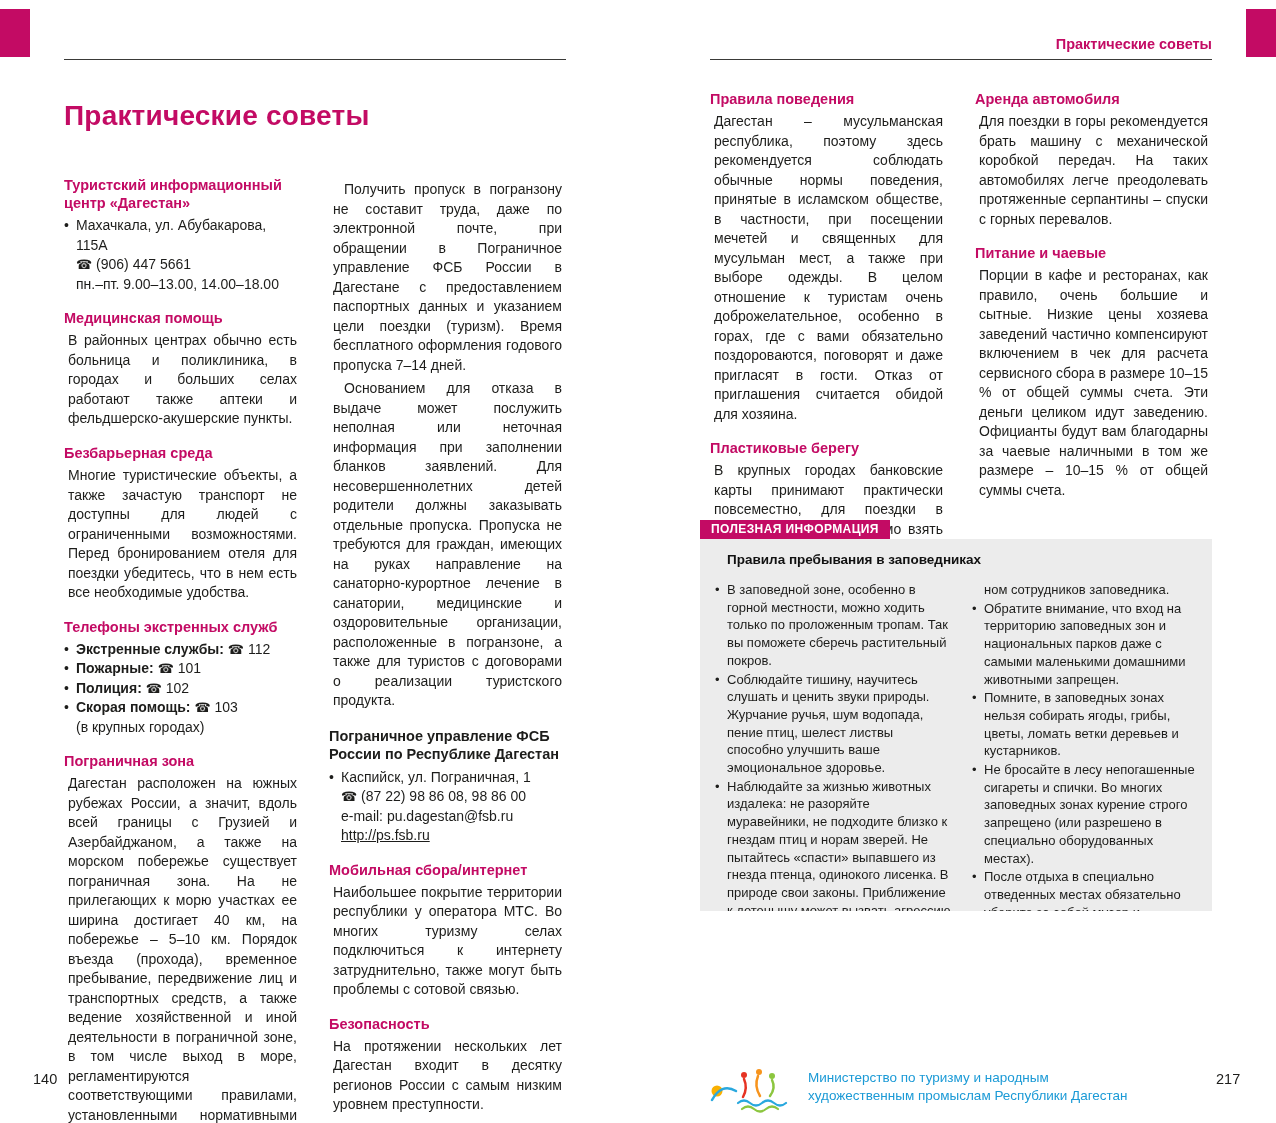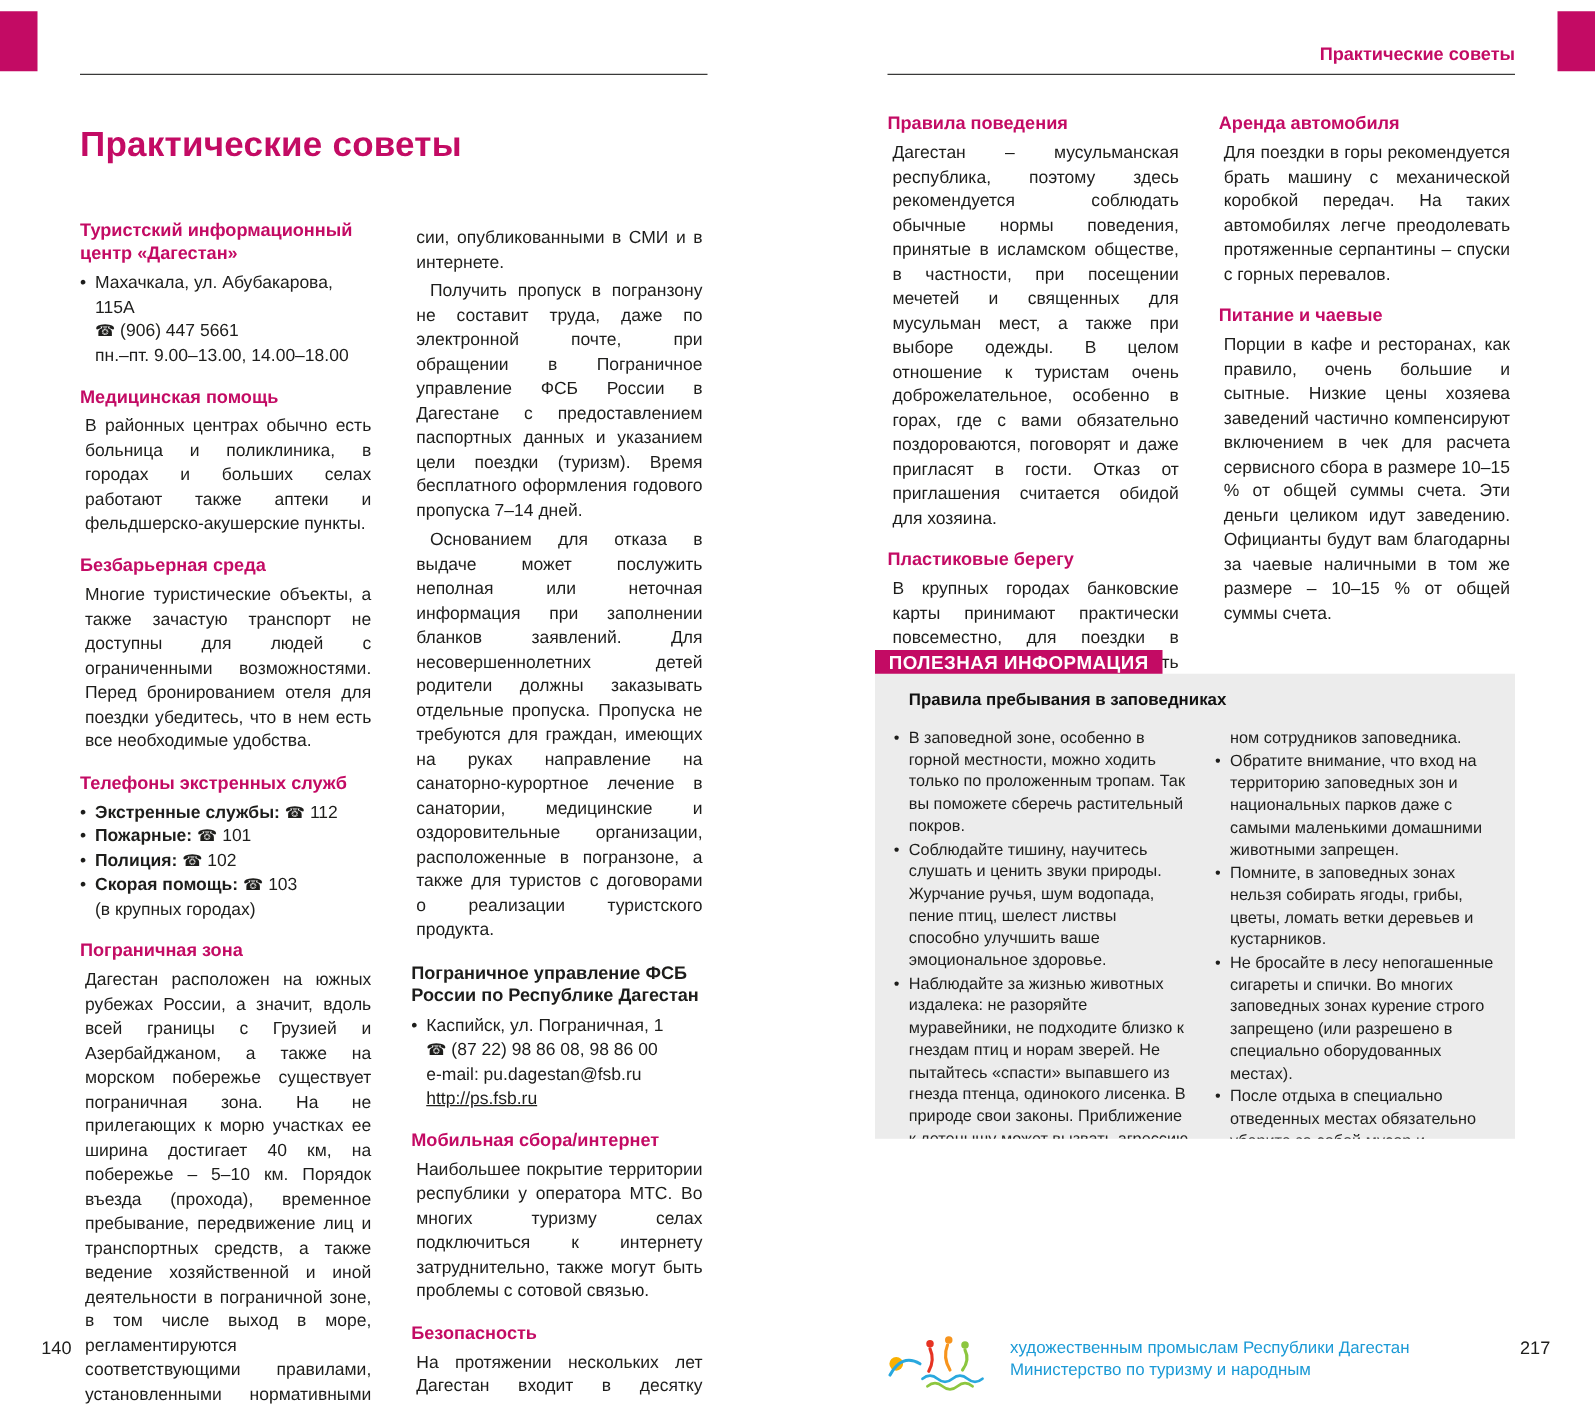--- a/index.html
+++ b/index.html
@@ -46,21 +46,21 @@
   p.ind{text-indent:11px;}
   .line{position:relative;padding-left:12px;text-align:left;}
   .line .b{position:absolute;left:0;top:0;}
   .plain-ind{padding-left:12px;text-align:left;}
   .bold{font-weight:bold;}
   .ph{font-size:13px;}
   .url{text-decoration:underline;}
   
   .info-label{
     position:absolute;left:700px;top:520px;background:var(--accent);color:#fff;
-    font-weight:bold;font-size:15px;letter-spacing:.4px;padding:2px 11px 4px 11px;
+    font-weight:bold;font-size:12px;letter-spacing:.4px;padding:2px 11px 4px 11px;
   }
   .info-box{
     position:absolute;left:700px;top:539px;width:512px;height:372px;
     background:var(--info_box_bg);overflow:hidden;
   }
   .info-heading{
     position:absolute;left:27px;top:13px;font-weight:bold;font-size:13.5px;color:#111;
   }
   .info-col{position:absolute;top:42px;width:237px;font-size:13px;line-height:17.7px;text-align:left;}
   .info-col-a{left:15px;}
@@ -144,21 +144,20 @@
   </section>
 
   <section>
     <h2>Пограничная зона</h2>
     <p class="body">Дагестан расположен на южных рубежах России, а значит, вдоль всей границы с Грузией и Азербайджаном, а также на морском побережье существует пограничная зона. На не прилегающих к морю участках ее ширина достигает 40 км, на побережье – 5–10 км. Порядок въезда (прохода), временное пребывание, передвижение лиц и транспортных средств, а также ведение хозяйственной и иной деятельности в пограничной зоне, в том числе выход в море, регламентируются соответствующими правилами, установленными нормативными документами ФСБ Рос-</p>
   </section>
 </div>
 
 <div class="col col-2">
   <section>
-    <p class="body">сии, опубликованными в СМИ и в интернете.</p>
     <p class="body ind">Получить пропуск в погранзону не составит труда, даже по электронной почте, при обращении в Пограничное управление ФСБ России в Дагестане с предоставлением паспортных данных и указанием цели поездки (туризм). Время бесплатного оформления годового пропуска 7–14 дней.</p>
     <p class="body ind">Основанием для отказа в выдаче может послужить неполная или неточная информация при заполнении бланков заявлений. Для несовершеннолетних детей родители должны заказывать отдельные пропуска. Пропуска не требуются для граждан, имеющих на руках направление на санаторно-курортное лечение в санатории, медицинские и оздоровительные организации, расположенные в погранзоне, а также для туристов с договорами о реализации туристского продукта.</p>
   </section>
 
   <section>
     <h3 class="h-dark">Пограничное управление ФСБ России по Республике Дагестан</h3>
     <div class="line">
       <span class="b">•</span>
       <span>Каспийск, ул. Пограничная, 1</span>
     </div>
@@ -255,15 +254,15 @@
   <path d="M40,15 q4,9 -1,18" fill="none" stroke="#e63323" stroke-width="2.5" stroke-linecap="round"></path>
   <circle cx="55" cy="8" r="3" fill="#f7941d"></circle>
   <path d="M54,12 q-4,10 2,20" fill="none" stroke="#f7941d" stroke-width="2.5" stroke-linecap="round"></path>
   <circle cx="68" cy="12" r="3" fill="#8cc63f"></circle>
   <path d="M68,16 q4,8 -2,16" fill="none" stroke="#8cc63f" stroke-width="2.5" stroke-linecap="round"></path>
   <path d="M34,39 q6,-5 12,0 t12,0 t12,0 t12,0" fill="none" stroke="#29a8de" stroke-width="2.2" stroke-linecap="round"></path>
   <path d="M38,45 q6,-5 12,0 t12,0 t12,0" fill="none" stroke="#8cc63f" stroke-width="2.2" stroke-linecap="round"></path>
 </svg>
 
 <div class="ministry">
+  <div>Министерство по туризму и народным</div>
   <div>художественным промыслам Республики Дагестан</div>
-  <div>Министерство по туризму и народным</div>
 </div>
 
 </body></html>

